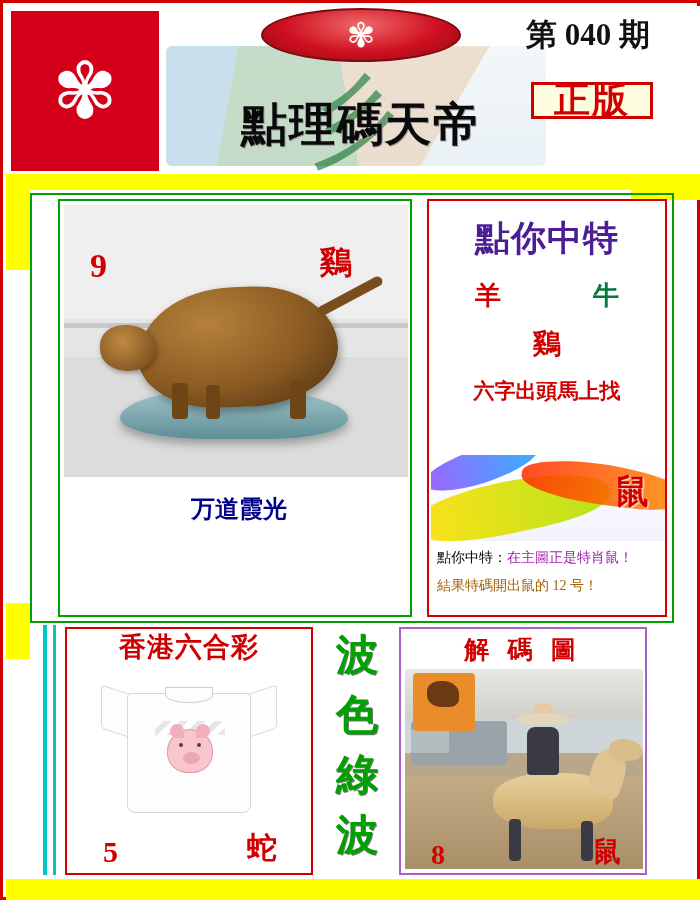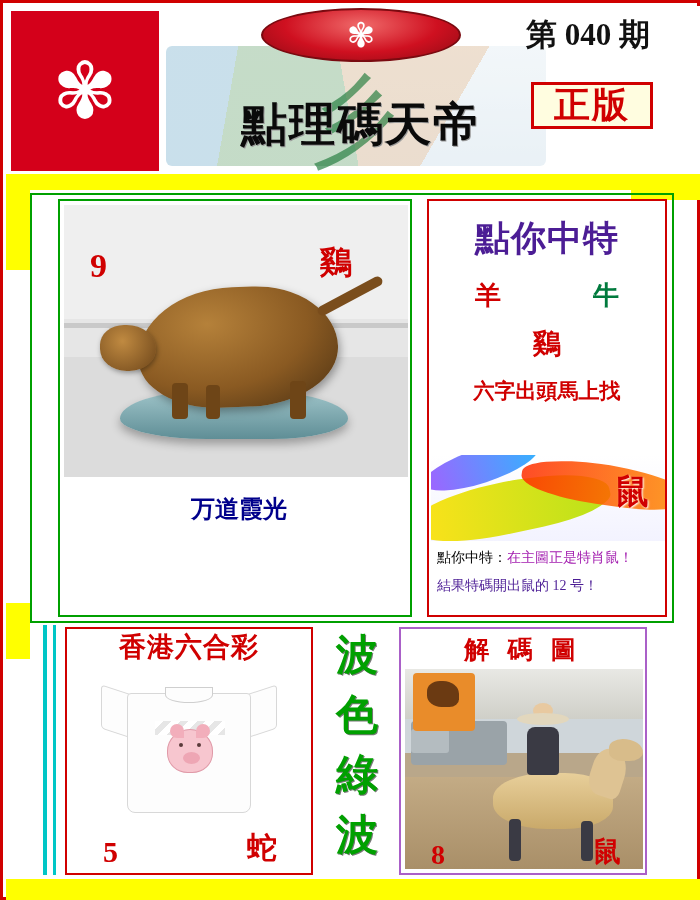--- a/index.html
+++ b/index.html
@@ -35,21 +35,21 @@
     border:2px solid #7a0a10;
     display:flex; align-items:center; justify-content:center;
   }
   .oval .bauhinia { font-size:34px; color:#ffffff; }
   .issue {
     position:absolute; left:520px; top:8px;
     font-size:31px; color:#111; font-weight:bold;
     font-family:"Liberation Serif", serif;
   }
   .zhengban {
-    position:absolute; left:525px; top:76px; width:122px; height:47px;
+    position:absolute; left:525px; top:76px; width:122px; height:37px;
     border:3px solid #d00000;
     background:#fffde0;
     display:flex; align-items:center; justify-content:center;
   }
   .zhengban span {
     font-size:36px; color:#d00000; font-weight:bold; letter-spacing:2px;
     font-family:"Liberation Serif", serif;
   }
   .bigtitle {
     position:absolute; left:185px; top:88px; width:340px;
@@ -201,21 +201,21 @@
     font-family:"Liberation Serif", serif;
     text-shadow:1px 1px 2px #fff;
   }
   .rc-foot1 {
     position:absolute; left:8px; top:348px; width:222px;
     font-size:14px; color:#000; font-family:"Liberation Serif", serif;
   }
   .rc-foot1 .blue { color:#a21caf; }
   .rc-foot2 {
     position:absolute; left:8px; top:376px; width:222px;
-    font-size:14px; color:#4c1d95; font-family:"Liberation Serif", serif;
+    font-size:14px; color:#a16207; font-family:"Liberation Serif", serif;
   }
   
   .bl-card {
     position:absolute; left:62px; top:624px; width:248px; height:248px;
     border:2px solid #d00000; background:#ffffff;
   }
   .bl-title {
     text-align:center;
     font-size:27px; font-weight:bold; color:#d00000;
     font-family:"Liberation Serif", serif; letter-spacing:1px;

